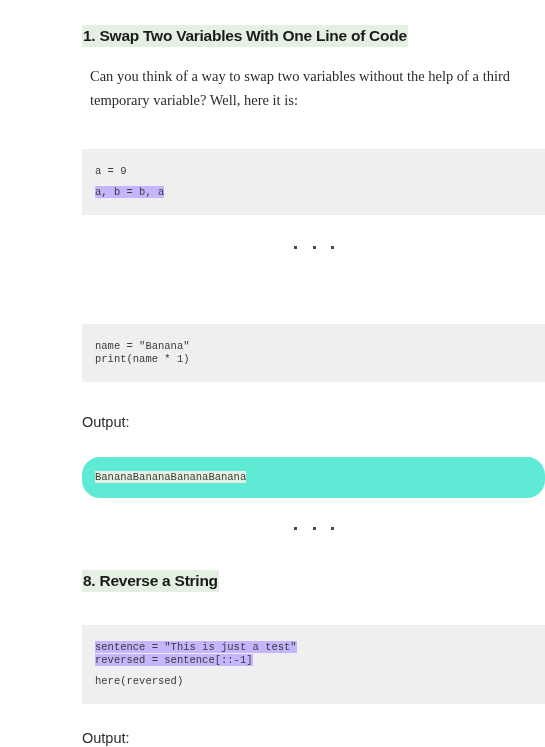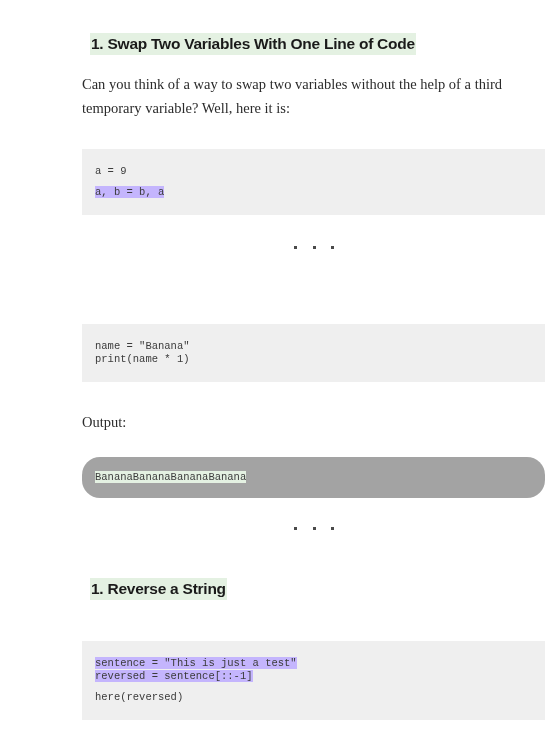--- a/index.html
+++ b/index.html
@@ -29,43 +29,43 @@
     width: 463px;   
   }
 
   
   .section-heading {
     font-family: "Liberation Sans", sans-serif;
     font-weight: bold;
     font-size: 15.5px;
     letter-spacing: -0.25px;
     color: #1a1a1a;
-    margin: 8px;
+    margin: 0;
     line-height: 1.3;
     display: block;
   }
   .section-heading .hl {
     background: #e4f1e2;
     padding: 2px 1px 3px 1px;
     box-decoration-break: clone;
     -webkit-box-decoration-break: clone;
   }
 
   
   .para {
     font-family: "Liberation Serif", serif;
     font-size: 14.5px;
     line-height: 24px;
     color: #2b2b2b;
-    margin: 0;
+    margin: 8px;
     width: 432px;
   }
 
   .label {
-    font-family: Liberation Serif, serif;
+    font-family: Liberation Sans, sans-serif;
     font-size: 14.5px;
     line-height: 24px;
     color: #2b2b2b;
     margin: 0;
   }
 
   
   .codeblock {
     background: #efefef;
     font-family: "Liberation Mono", monospace;
@@ -77,21 +77,21 @@
     box-sizing: border-box;
     white-space: pre;
   }
   .codeblock .line { display: block; min-height: 13px; }
   .codeblock .gap  { display: block; height: 8px; }
   .codeblock .hl {
     background: #c4b5fd;
   }
 
   .outputblock {
-    background: #a3a3a3;
+    background: #5eead4;
     font-family: "Liberation Mono", monospace;
     font-size: 10.5px;
     line-height: 13px;
     color: #3b3b3b;
     padding: 14px 0 14px 13px;
     width: 463px;
     box-sizing: border-box;
     white-space: pre;
     border-radius: 18px;
   }
@@ -170,21 +170,21 @@
     <div class="dots">
       <span class="dotwrap">
         <i></i>
         <i></i>
         <i></i>
       </span>
     </div>
 
     <div style="height:34px" class="sp"></div>
 
-    <h2 class="section-heading"><span class="hl">1. Reverse a String</span></h2>
+    <h2 class="section-heading"><span class="hl">8. Reverse a String</span></h2>
 
     <div style="height:34px" class="sp"></div>
 
     <div class="codeblock"><span class="line"><span class="hl">sentence = "This is just a test"</span></span><span class="line"><span class="hl">reversed = sentence[::-1]</span></span><span class="gap"></span><span class="line"><span>here(reversed)</span></span></div>
 
     <div style="height:22px" class="sp"></div>
 
     <p class="label">Output:</p>
 
   </div>

